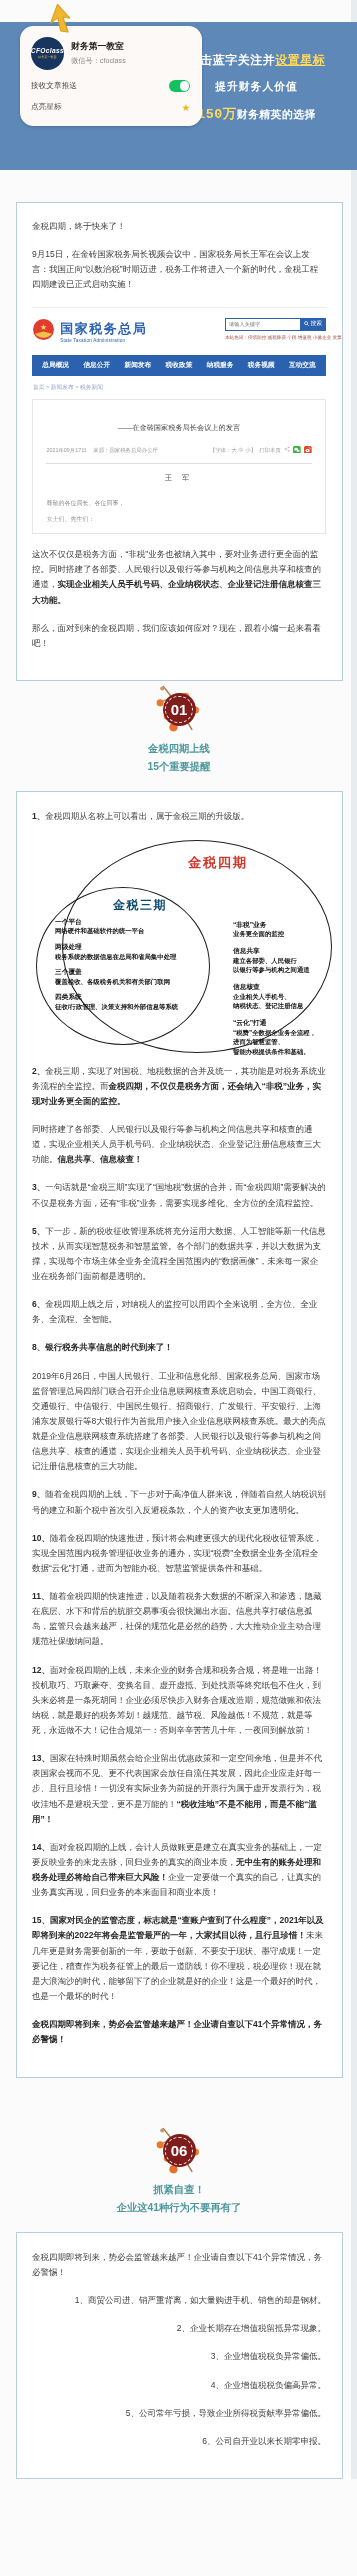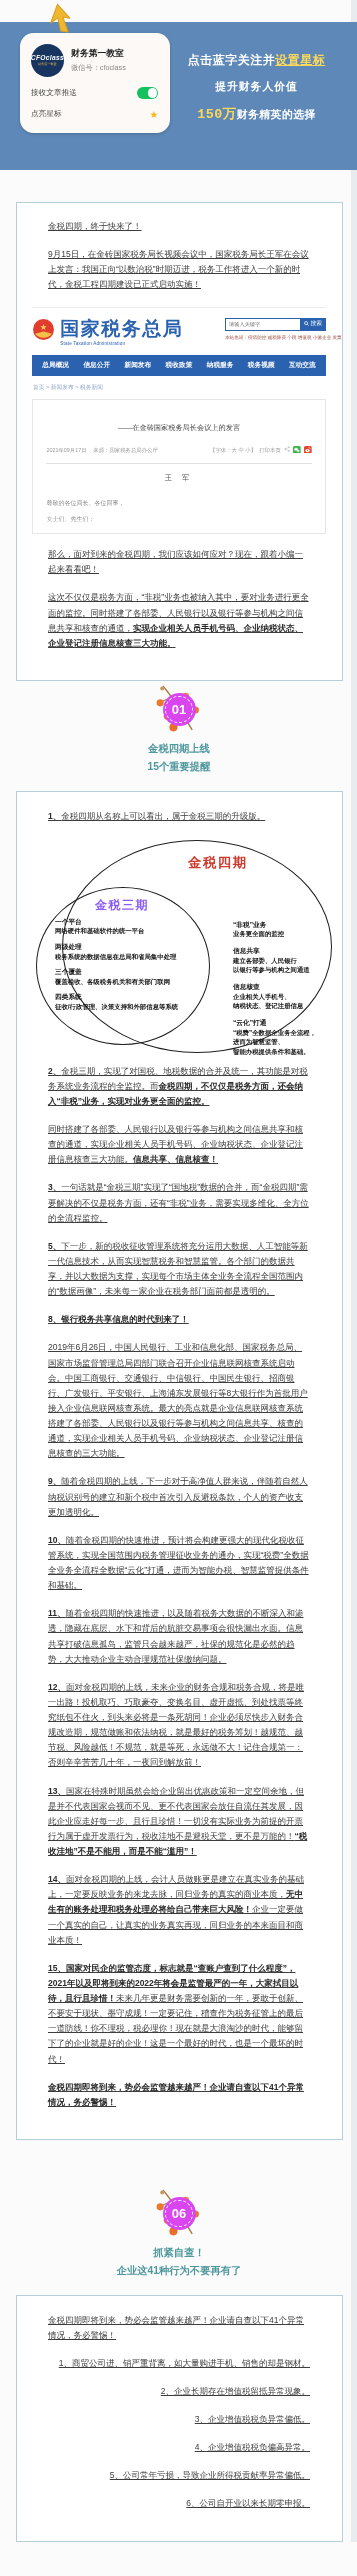--- a/index.html
+++ b/index.html
@@ -4,21 +4,21 @@
 <style>
   html,body{margin:0;padding:0;}
   body{width:358px;background:#fbfbfc;font-family:"Liberation Sans","DejaVu Sans",sans-serif;color:#3d3d3d;}
   .page{position:relative;width:358px;overflow:hidden;}
   .right-strip{position:absolute;top:0;right:0;width:7.2px;height:100%;background:#e9ecee;z-index:0;}
 
   
   .top-gap{height:21.6px;position:relative;}
   .banner{position:relative;height:148px;background:#5d88b7;z-index:1;}
   .cursor-arrow{position:absolute;left:49px;top:-18.5px;z-index:3;}
-  .acct-card{position:absolute;left:19.6px;top:11px;width:150px;background:#fdf9f6;border-radius:13.4px;
+  .acct-card{position:absolute;left:19.6px;top:4px;width:182px;background:#fdf9f6;border-radius:13.4px;
              padding:11.3px 11.3px 13.4px;box-sizing:border-box;box-shadow:0 1px 3.1px rgba(0,0,0,.18);}
   .card-head{display:flex;align-items:center;gap:7.2px;}
   .logo-circle{width:33px;height:33px;border-radius:50%;background:#17355e;color:#fff;display:flex;
                flex-direction:column;align-items:center;justify-content:center;flex:0 0 33px;}
   .logo-circle .t1{font-size:6.7px;font-weight:bold;font-style:italic;letter-spacing:0.3px;}
   .logo-circle .t2{font-size:3.1px;color:#e8b24a;margin-top:1px;}
   .acct-name{font-size:8.8px;font-weight:bold;color:#222;}
   .acct-id{font-size:7.2px;color:#8a8a8a;margin-top:3.6px;}
   .card-row{display:flex;justify-content:space-between;align-items:center;margin-top:10.3px;font-size:7.7px;color:#4a4a4a;}
   .toggle{width:21.6px;height:12px;border-radius:6.2px;background:#15c05e;position:relative;cursor:pointer;}
@@ -28,32 +28,32 @@
                 align-items:center;gap:11.3px;text-align:center;}
   .cta1{font-size:12px;font-weight:bold;color:#fff;letter-spacing:0.5px;white-space:nowrap;}
   .cta2{font-size:10.8px;font-weight:bold;color:#fff;letter-spacing:1px;}
   .cta3{font-size:10.8px;font-weight:bold;color:#fff;letter-spacing:0.5px;white-space:nowrap;}
   .hl{color:#ffd95a;text-decoration:underline;}
   .hl150{font-size:13.4px;color:#ffd95a;font-family:Liberation Mono, monospace;}
 
   
   .box{margin:0 15.5px;background:#fff;border:0.5px solid #b7cedd;padding:16.5px 15.5px;box-sizing:border-box;
        font-size:8.5px;line-height:1.78;color:#3d3d3d;position:relative;z-index:1;}
-  .box p{margin:13px 16px;text-decoration:underline;}
+  .box p{margin:13px 0;}
   .box p:first-child{margin-top:0;}
   .b{font-weight:bold;color:#2b2b2b;}
   .gap63{height:32px;}
   .gap90{height:45px;}
 
   
   .shot{border-top:0.5px solid #ececec;margin:14.4px 0 2.1px;padding-top:10.3px;position:relative;}
   .shot-head{display:flex;justify-content:space-between;align-items:flex-start;}
   .sta-logo{display:flex;align-items:center;gap:5.2px;}
   .sta-name-wrap{line-height:1.1;}
-  .sta-name{color:#2a62b0;font-weight:bold;font-size:19px;letter-spacing:1.5px;}
+  .sta-name{color:#2a62b0;font-weight:bold;font-size:13px;letter-spacing:1.5px;}
   .sta-sub{color:#2a62b0;font-size:4.6px;margin-top:1.5px;letter-spacing:0.2px;}
   .sta-search{width:101px;}
   .search-row{display:flex;height:12.4px;}
   .search-in{flex:1;border:0.5px solid #2a62b0;border-right:none;font-size:5.2px;padding:0 3.1px;color:#777;
              outline:none;background:#fff;min-width:0;}
   .search-btn{background:#2a62b0;color:#fff;font-size:5.7px;padding:0 4.1px;display:flex;align-items:center;
               gap:1.5px;border:none;cursor:pointer;}
   .hot-words{font-size:4.6px;color:#9c4a3c;margin-top:3.6px;white-space:nowrap;}
   .sta-nav{display:flex;background:#2a62b0;margin-top:8.2px;padding:4.6px 3.1px;justify-content:space-around;
            color:#fff;font-size:6.7px;font-weight:bold;}
@@ -67,31 +67,31 @@
   .m-right{display:flex;align-items:center;gap:3.1px;}
   .a-hr{border:none;border-top:0.5px solid #e0e0e0;margin:6.2px 0 8.2px;}
   .a-author{text-align:center;font-size:7.2px;color:#555;letter-spacing:4.1px;margin:8.2px 0 13.4px;}
   .a-greet{font-size:6px;color:#8a8a8a;margin:5.2px 0;}
   .shot-fade{position:absolute;bottom:0;left:0;right:0;height:15.5px;
              background:linear-gradient(rgba(255,255,255,0),#fff);}
 
   
   .marker{position:relative;height:56px;display:flex;justify-content:center;align-items:center;z-index:1;}
   .branch{position:absolute;left:50%;top:50%;transform:translate(-53%,-52%);}
-  .num-circle{position:relative;width:33px;height:33px;border-radius:50%;background:#d946ef;color:#fff;
-              display:flex;align-items:center;justify-content:center;font-size:13px;font-weight:bold;z-index:2;}
+  .num-circle{position:relative;width:33px;height:33px;border-radius:50%;background:#7f1d1d;color:#fff;
+              display:flex;align-items:center;justify-content:center;font-size:15px;font-weight:bold;z-index:2;}
   .num-circle::after{content:"";position:absolute;inset:2.6px;border:1px dashed rgba(255,255,255,.92);border-radius:50%;}
   .sec-title{text-align:center;color:#4e989d;font-weight:bold;font-size:10.3px;line-height:1.8;margin:2.1px 0 14.4px;}
 
   
   .venn{position:relative;width:312px;height:223px;margin:7.2px auto 4.1px;}
   .venn-outer{position:absolute;left:30px;top:3.1px;width:268px;height:211px;border:1.5px solid #1f1f1f;border-radius:50%;}
   .venn-inner{position:absolute;left:4.1px;top:50px;width:172px;height:156px;border:1.5px solid #1f1f1f;border-radius:50%;}
   .venn-outer-label{position:absolute;left:156px;top:14.4px;color:#cf3a2f;font-size:13.4px;font-weight:bold;letter-spacing:1.5px;}
-  .venn-inner-label{position:absolute;left:63px;top:58px;color:#8b5cf6;font-size:12px;font-weight:bold;letter-spacing:1.5px;}
+  .venn-inner-label{position:absolute;left:81px;top:58px;color:#0c4a6e;font-size:12px;font-weight:bold;letter-spacing:1.5px;}
   .venn-col-left{position:absolute;left:23px;top:80px;width:146px;}
   .venn-col-right{position:absolute;left:201px;top:83px;width:99px;}
   .v-item{margin-bottom:6.2px;color:#141414;font-weight:bold;}
   .venn-col-right .v-item{margin-bottom:7.7px;}
   .v-head{font-size:6.7px;line-height:1.45;}
   .v-line{font-size:6.4px;line-height:1.45;}
 
   
   .item15{margin:13.4px 0;}
   .item41{margin:14.4px 0;text-align:right;}
@@ -228,22 +228,22 @@
           </div>
         </div>
         <hr class="a-hr">
         <div class="a-author">王 军</div>
         <div class="a-greet">尊敬的各位局长、各位同事，</div>
         <div class="a-greet">女士们、先生们：</div>
         <div class="shot-fade"></div>
       </div>
     </div>
 
+    <p id="after1"><span>这次不仅仅是税务方面，“非税”业务也被纳入其中，要对业务进行更全面的监控。同时搭建了各部委、人民银行以及银行等参与机构之间信息共享和核查的通道，</span><span class="b">实现企业相关人员手机号码、企业纳税状态、企业登记注册信息核查三大功能。</span></p>
     <p>那么，面对到来的金税四期，我们应该如何应对？现在，跟着小编一起来看看吧！</p>
-    <p id="after1"><span>这次不仅仅是税务方面，“非税”业务也被纳入其中，要对业务进行更全面的监控。同时搭建了各部委、人民银行以及银行等参与机构之间信息共享和核查的通道，</span><span class="b">实现企业相关人员手机号码、企业纳税状态、企业登记注册信息核查三大功能。</span></p>
   </div>
 
   <div class="marker">
     <svg class="branch" width="49" height="52" viewBox="0 0 96 100">
       <path d="M20 8 C40 30 58 62 76 92" fill="none" stroke="#a9804c" stroke-width="3" stroke-linecap="round"></path>
       <path d="M34 30 L16 38 M50 52 L30 64 M60 66 L80 56 M44 44 L62 30" fill="none" stroke="#b98b54" stroke-width="2.5" stroke-linecap="round"></path>
       <circle cx="14" cy="40" r="7" fill="#e87a2d"></circle>
       <circle cx="28" cy="66" r="7" fill="#e87a2d"></circle>
       <circle cx="40" cy="88" r="8" fill="#e8702a"></circle>
       <circle cx="64" cy="27" r="7" fill="#ef8432"></circle>
@@ -307,20 +307,21 @@
             <div class="v-line">智能办税提供条件和基础。</div>
           </div>
         </div>
     </div>
 
     <div id="reminders-tail">
         <p class="item15"><span class="b">2、</span><span>金税三期，实现了对国税、地税数据的合并及统一，其功能是对税务系统业务流程的全监控。而</span><span class="b">金税四期，不仅仅是税务方面，还会纳入“非税”业务，实现对业务更全面的监控。</span></p>
         <p class="item15"><span>同时搭建了各部委、人民银行以及银行等参与机构之间信息共享和核查的通道，实现企业相关人员手机号码、企业纳税状态、企业登记注册信息核查三大功能。</span><span class="b">信息共享、信息核查！</span></p>
         <p class="item15"><span class="b">3、</span><span>一句话就是“金税三期”实现了“国地税”数据的合并，而“金税四期”需要解决的不仅是税务方面，还有“非税”业务，需要实现多维化、全方位的全流程监控。</span></p>
         <p class="item15"><span class="b">5、</span><span>下一步，新的税收征收管理系统将充分运用大数据、人工智能等新一代信息技术，从而实现智慧税务和智慧监管。各个部门的数据共享，并以大数据为支撑，实现每个市场主体全业务全流程全国范围内的“数据画像”，未来每一家企业在税务部门面前都是透明的。</span></p>
+        <p class="item15"><span class="b">6、</span><span>金税四期上线之后，对纳税人的监控可以用四个全来说明，全方位、全业务、全流程、全智能。</span></p>
         <p class="item15"><span class="b">8、银行税务共享信息的时代到来了！</span></p>
         <p class="item15"><span>2019年6月26日，中国人民银行、工业和信息化部、国家税务总局、国家市场监督管理总局四部门联合召开企业信息联网核查系统启动会。中国工商银行、交通银行、中信银行、中国民生银行、招商银行、广发银行、平安银行、上海浦东发展银行等8大银行作为首批用户接入企业信息联网核查系统。最大的亮点就是企业信息联网核查系统搭建了各部委、人民银行以及银行等参与机构之间信息共享、核查的通道，实现企业相关人员手机号码、企业纳税状态、企业登记注册信息核查的三大功能。</span></p>
         <p class="item15"><span class="b">9、</span><span>随着金税四期的上线，下一步对于高净值人群来说，伴随着自然人纳税识别号的建立和新个税中首次引入反避税条款，个人的资产收支更加透明化。</span></p>
         <p class="item15"><span class="b">10、</span><span>随着金税四期的快速推进，预计将会构建更强大的现代化税收征管系统，实现全国范围内税务管理征收业务的通办，实现“税费”全数据全业务全流程全数据“云化”打通，进而为智能办税、智慧监管提供条件和基础。</span></p>
         <p class="item15"><span class="b">11、</span><span>随着金税四期的快速推进，以及随着税务大数据的不断深入和渗透，隐藏在底层、水下和背后的肮脏交易事项会很快漏出水面。信息共享打破信息孤岛，监管只会越来越严，社保的规范化是必然的趋势，大大推动企业主动合理规范社保缴纳问题。</span></p>
         <p class="item15"><span class="b">12、</span><span>面对金税四期的上线，未来企业的财务合规和税务合规，将是唯一出路！投机取巧、巧取豪夺、变换名目、虚开虚抵、到处找票等终究纸包不住火，到头来必将是一条死胡同！企业必须尽快步入财务合规改造期，规范做账和依法纳税，就是最好的税务筹划！越规范、越节税、风险越低！不规范，就是等死，永远做不大！记住合规第一：否则辛辛苦苦几十年，一夜回到解放前！</span></p>
         <p class="item15"><span class="b">13、</span><span>国家在特殊时期虽然会给企业留出优惠政策和一定空间余地，但是并不代表国家会视而不见、更不代表国家会放任自流任其发展，因此企业应走好每一步、且行且珍惜！一切没有实际业务为前提的开票行为属于虚开发票行为，税收洼地不是避税天堂，更不是万能的！</span><span class="b">“税收洼地”不是不能用，而是不能“滥用”！</span></p>
         <p class="item15"><span class="b">14、</span><span>面对金税四期的上线，会计人员做账更是建立在真实业务的基础上，一定要反映业务的来龙去脉，回归业务的真实的商业本质，</span><span class="b">无中生有的账务处理和税务处理必将给自己带来巨大风险！</span><span>企业一定要做一个真实的自己，让真实的业务真实再现，回归业务的本来面目和商业本质！</span></p>
         <p class="item15"><span class="b">15、国家对民企的监管态度，标志就是“查账户查到了什么程度”，2021年以及即将到来的2022年将会是监管最严的一年，大家拭目以待，且行且珍惜！</span><span>未来几年更是财务需要创新的一年，要敢于创新、不要安于现状、墨守成规！一定要记住，稽查作为税务征管上的最后一道防线！你不理税，税必理你！现在就是大浪淘沙的时代，能够留下了的企业就是好的企业！这是一个最好的时代，也是一个最坏的时代！</span></p>
         <p class="item15"><span class="b">金税四期即将到来，势必会监管越来越严！企业请自查以下41个异常情况，务必警惕！</span></p>

